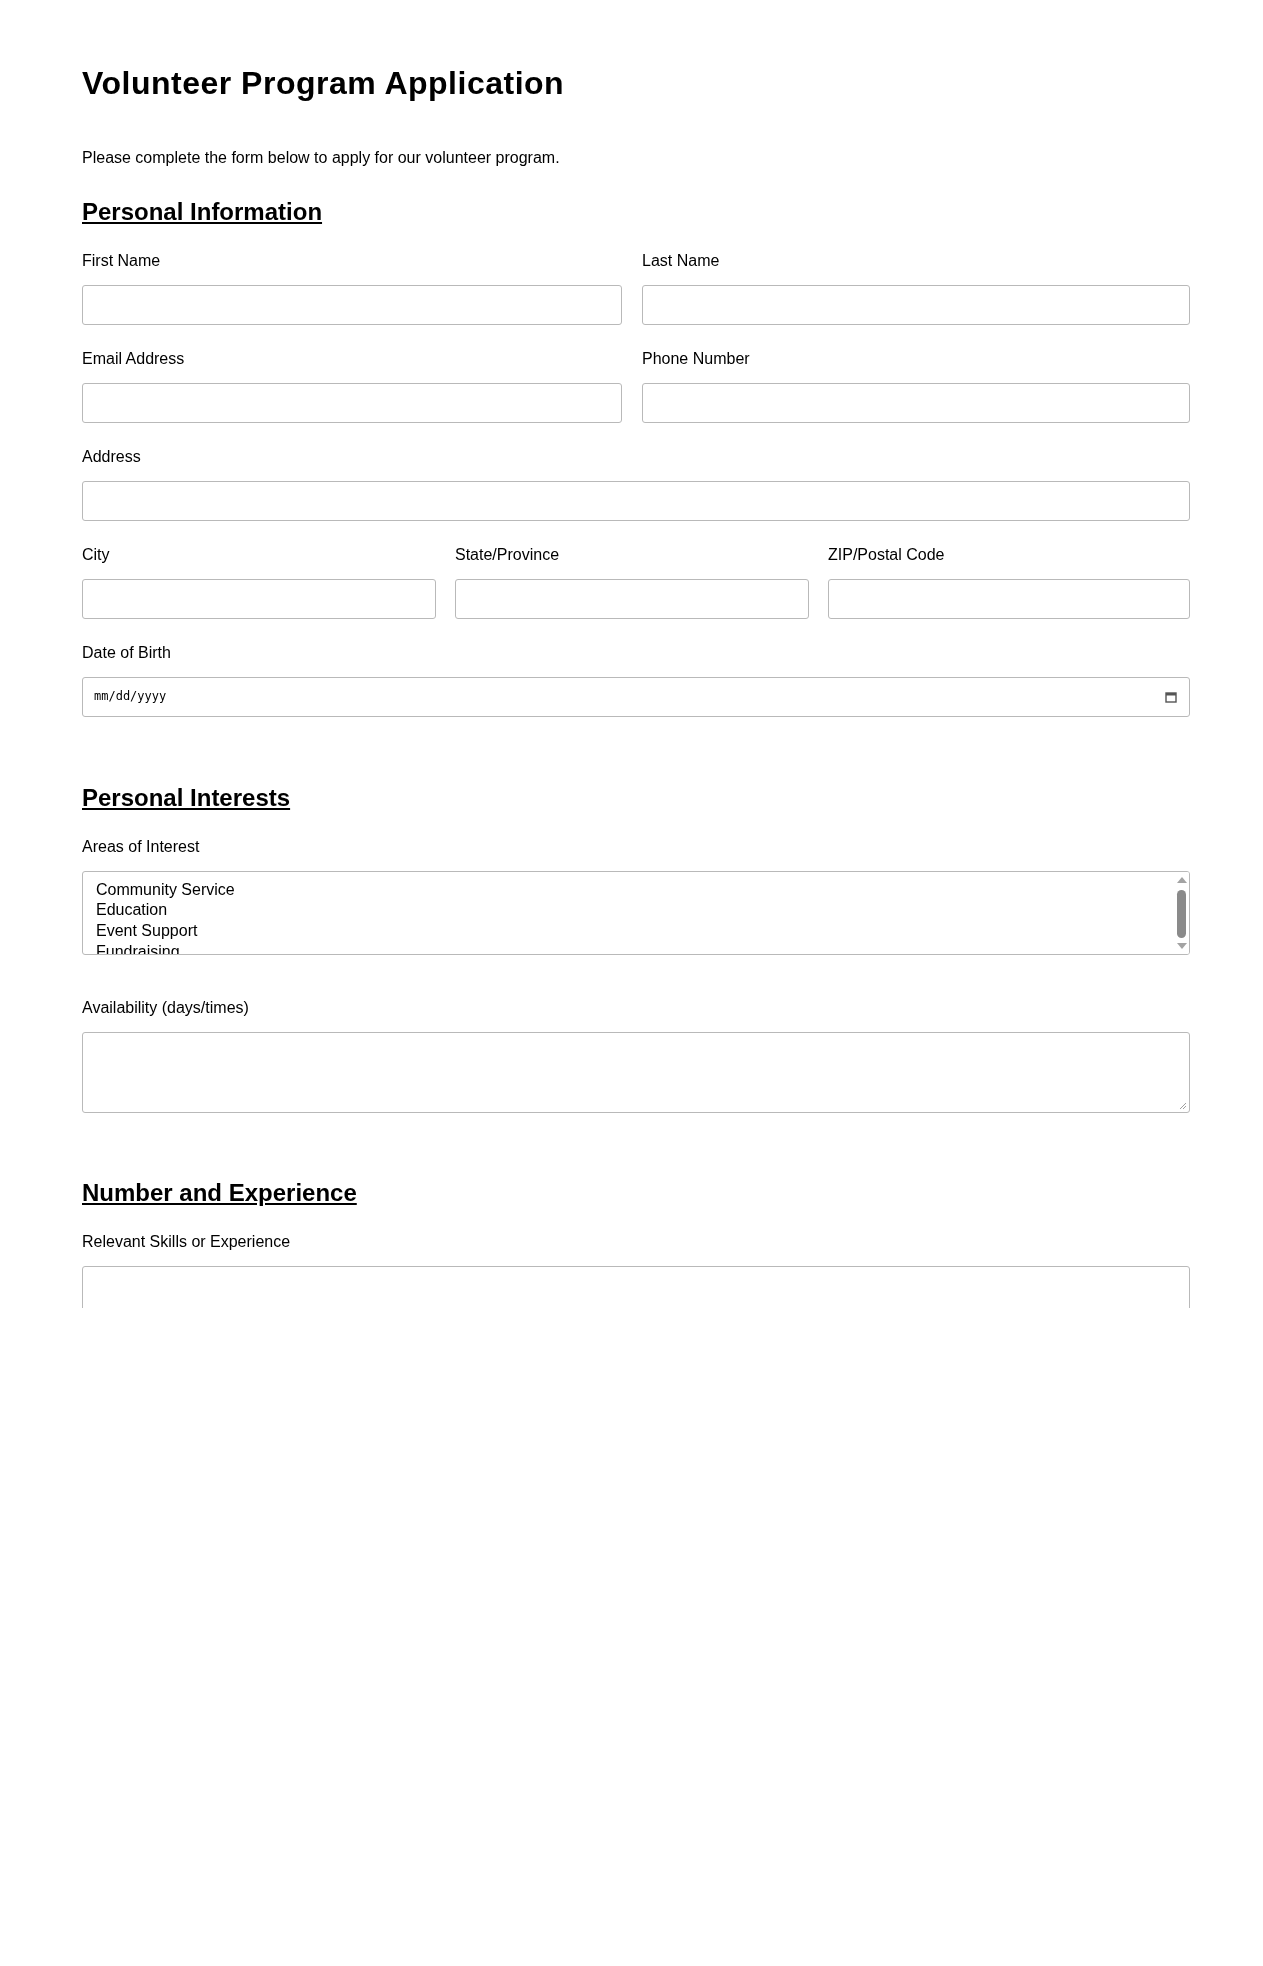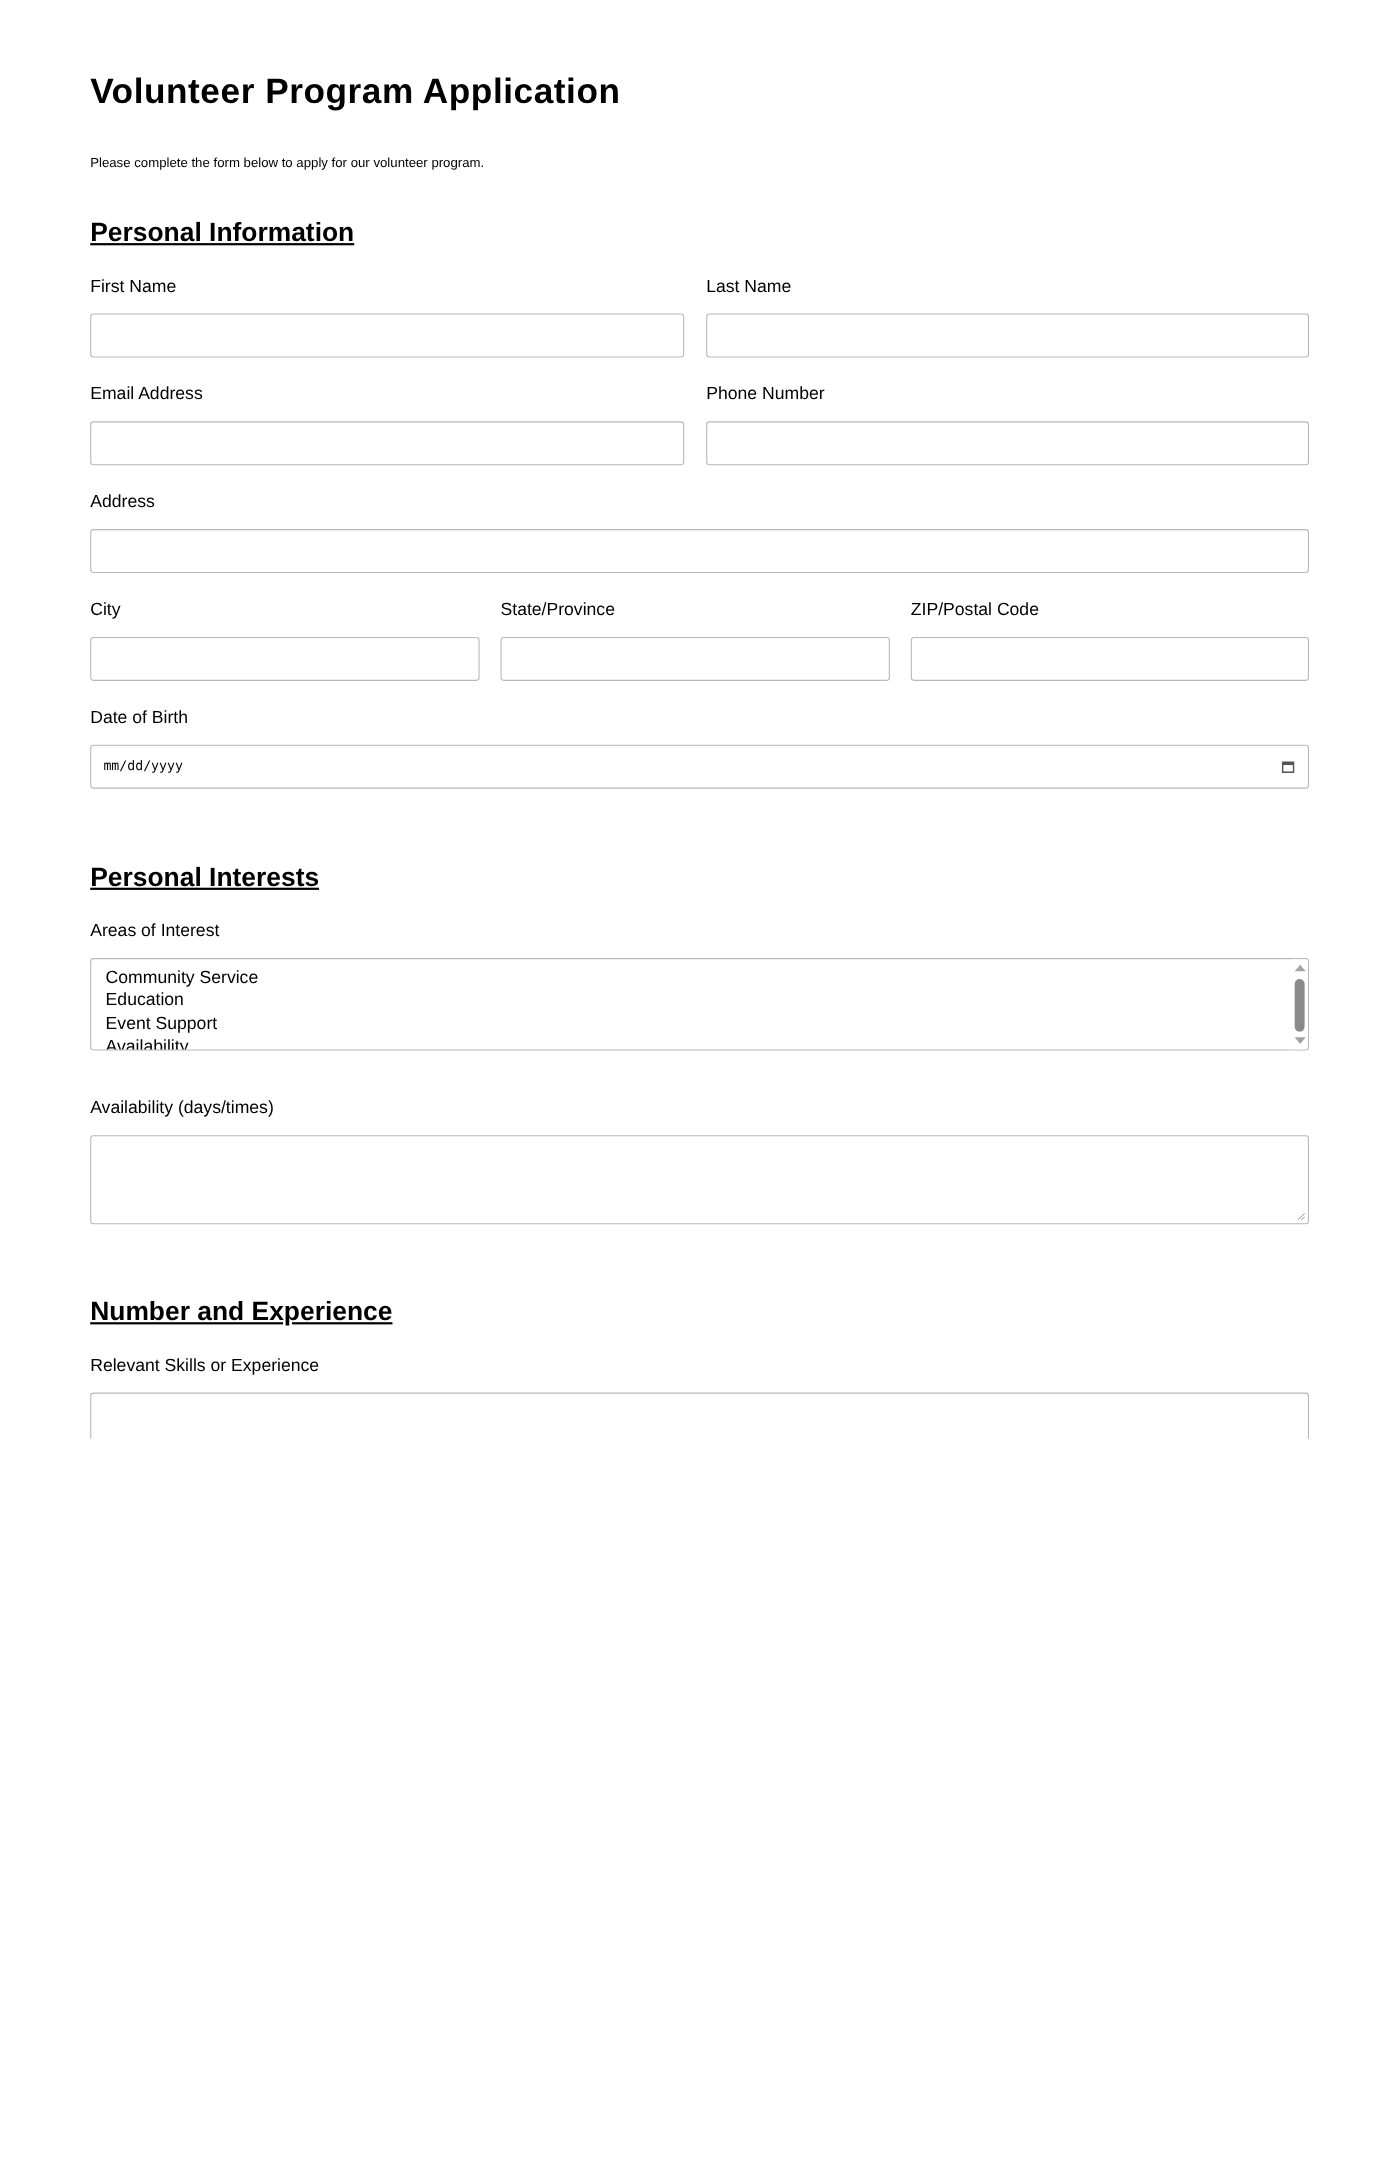--- a/index.html
+++ b/index.html
@@ -8,21 +8,21 @@
     font-family: "Liberation Sans", sans-serif; color: #000;
   }
   .viewport {
     position: absolute; left: 0; top: 0; width: 1263px; height: 1308px; overflow: hidden;
   }
   .page { position: absolute; left: 82px; top: 0; width: 1108px; }
   h1 {
     position: absolute; left: 0; top: 63px; margin: 0;
     font-size: 32px; font-weight: bold; letter-spacing: 0.5px; line-height: 40px; white-space: nowrap;
   }
-  .intro { position: absolute; left: 0; top: 138px; margin: 0; font-size: 12px; line-height: 20px; white-space: nowrap; }
+  .intro { position: absolute; left: 0; top: 148px; margin: 0; font-size: 16px; line-height: 20px; white-space: nowrap; }
   h2 { position: absolute; left: 0; margin: 0; font-size: 24px; font-weight: bold; line-height: 30px; white-space: nowrap; text-decoration: underline; }
   .lbl { position: absolute; font-size: 16px; line-height: 20px; white-space: nowrap; }
   .inp {
     position: absolute; box-sizing: border-box; height: 40px;
     border: 1px solid #b9b9b9; border-radius: 3px; background: #fff;
   }
   .date-text {
     position: absolute; left: 11px; top: 11px;
     font-family: "DejaVu Sans Mono", monospace; font-size: 12px; color: #000; letter-spacing: 0px;
   }
@@ -79,21 +79,21 @@
       </svg>
     </div>
 
     <h2 style="top:783px">Personal Interests</h2>
 
     <label class="lbl" style="left:0;top:837px">Areas of Interest</label>
     <div class="select-box" style="left:0;top:871px;width:1108px;height:84px">
       <div class="opt" style="top:8px">Community Service</div>
       <div class="opt" style="top:28px">Education</div>
       <div class="opt" style="top:49px">Event Support</div>
-      <div class="opt" style="top:70px">Availability</div>
+      <div class="opt" style="top:70px">Fundraising</div>
       <div class="opt" style="top:90px">Administration</div>
       <div class="scrollbar">
         <div class="sb-up"></div>
         <div class="sb-thumb"></div>
         <div class="sb-down"></div>
       </div>
     </div>
 
     <label class="lbl" style="left:0;top:998px">Availability (days/times)</label>
     <div class="textarea" style="left:0;top:1032px;width:1108px;height:81px">

